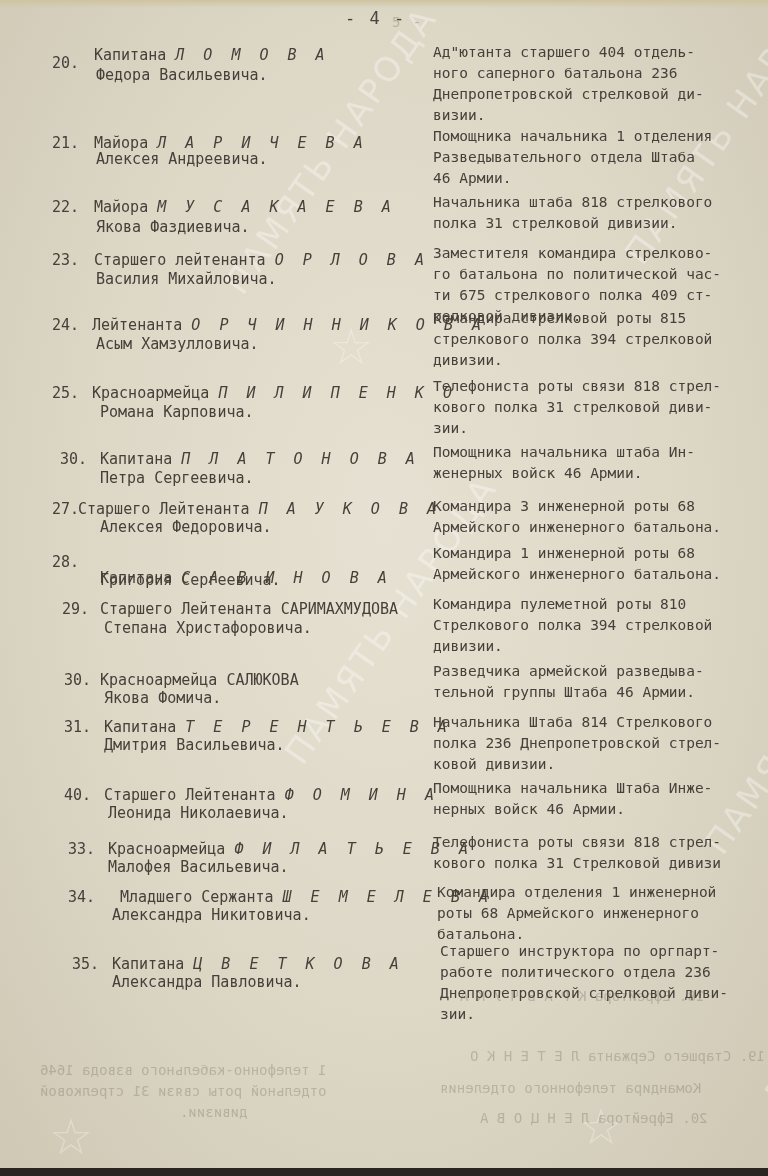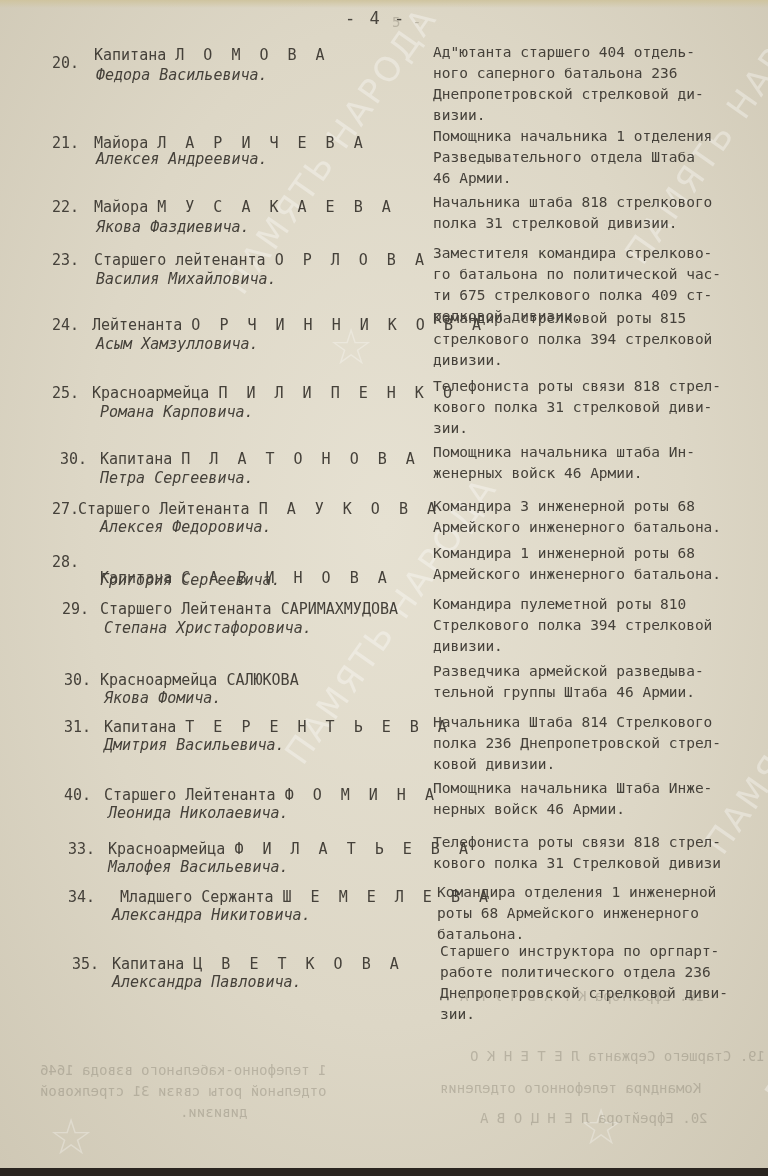--- a/index.html
+++ b/index.html
@@ -25,23 +25,23 @@
     position:absolute; left:392px; top:14px; font-size:14px; color:#b9b3a3; letter-spacing:2px;
   }
   .entry { position:absolute; left:0; width:768px; }
   .num {
     position:absolute; font-size:15px; color:#45413a; white-space:nowrap;
   }
   .rank-surname {
     position:absolute; font-size:15px; color:#45413a; white-space:nowrap;
   }
   .given {
-    position:absolute; font-size:15px; color:#45413a; white-space:nowrap;font-style:italic;
-  }
-  .surname { letter-spacing:5px; }
+    position:absolute; font-size:15px; color:#45413a; white-space:nowrap;
+  }
+  .surname { letter-spacing:5px;font-style:italic; }
   .position {
     position:absolute; left:433px; width:330px; font-size:14.5px; line-height:21px;
     color:#45413a; white-space:pre-line;
   }
   .ghost {
     position:absolute; font-size:14px; color:rgba(120,114,100,0.35); white-space:nowrap;
     transform:scaleX(-1);
   }
   .watermark {
     position:absolute; color:rgba(255,255,255,0.35); font-size:34px; font-family:"DejaVu Sans", sans-serif;

